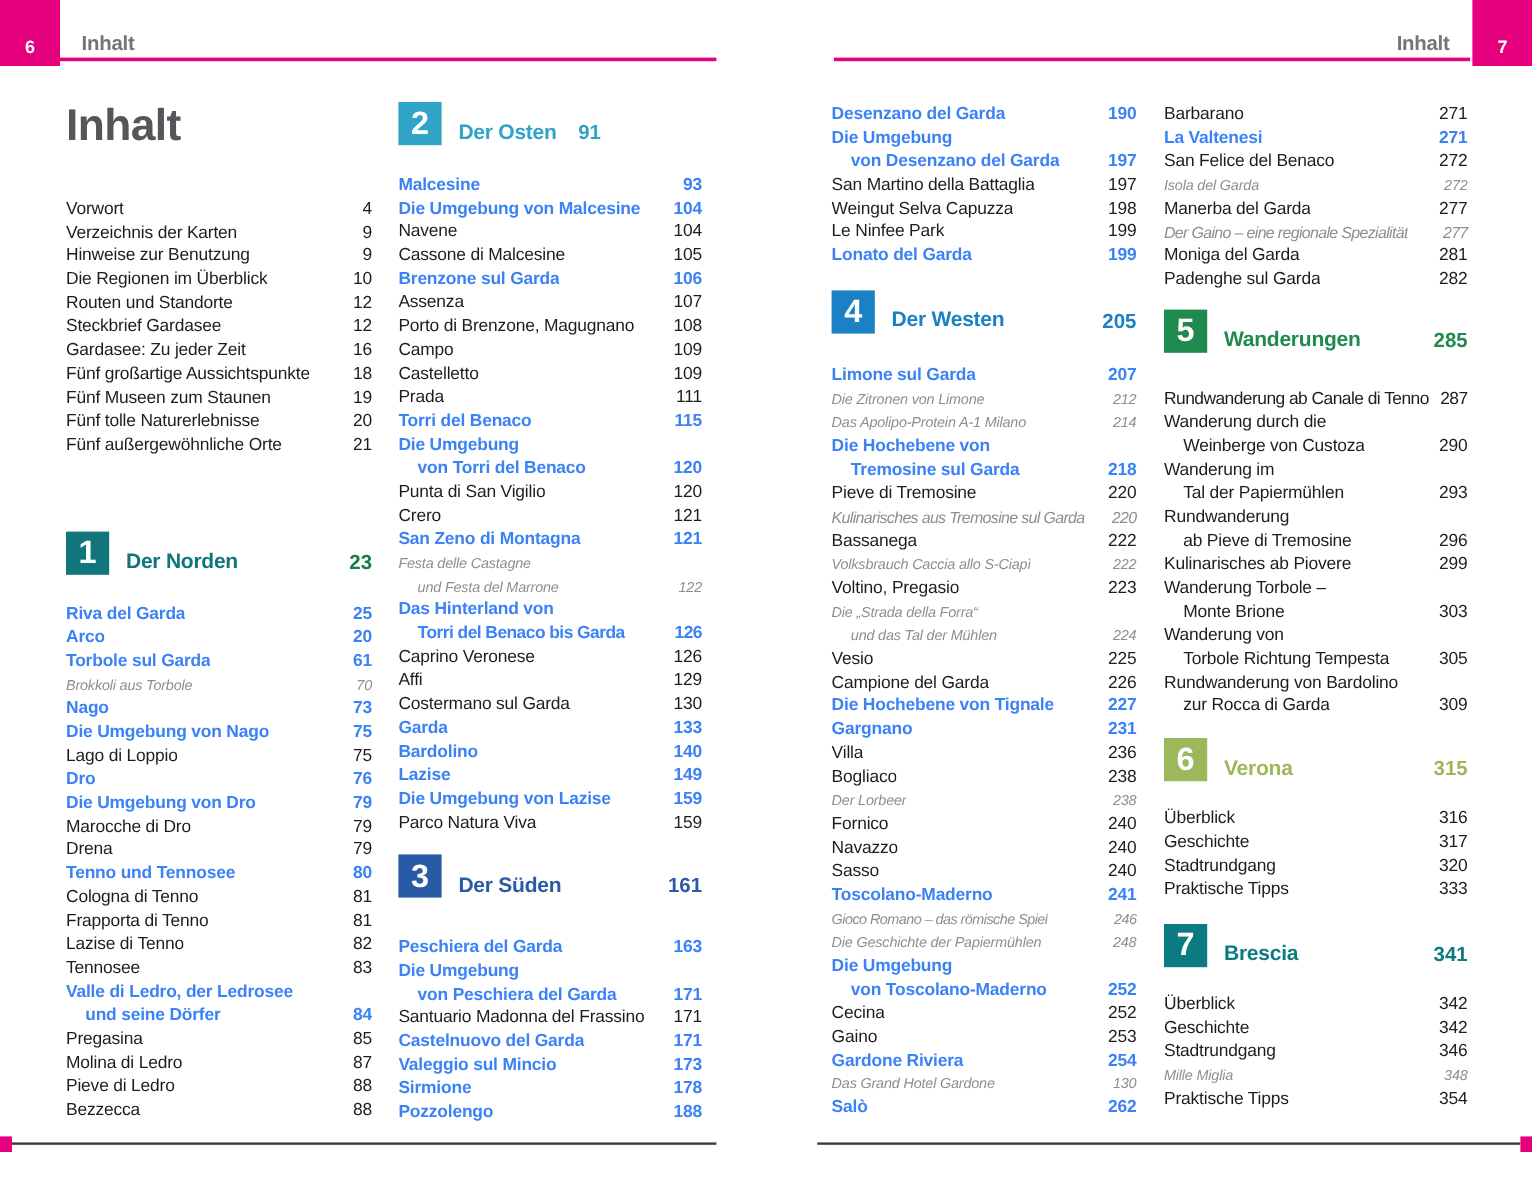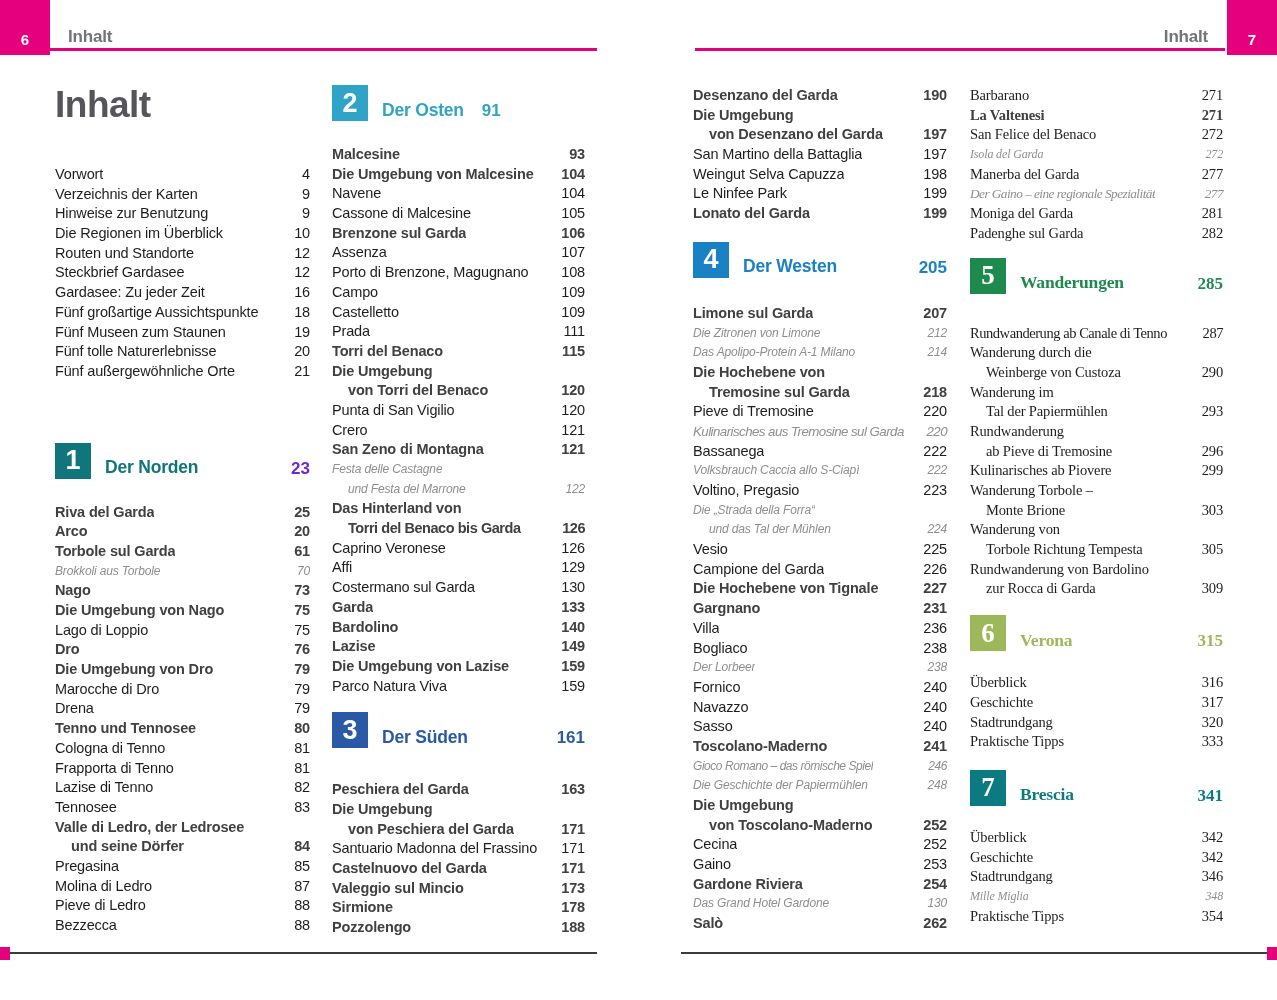--- a/index.html
+++ b/index.html
@@ -38,29 +38,29 @@
   .title{
     position:absolute;left:55px;top:82px;margin:0;
     font-size:37px;line-height:45px;font-weight:700;color:#55555a;
     letter-spacing:-0.5px;
   }
   
   .col{position:absolute;}
   #col1{left:55px;top:165px;width:255px;}
   #col2{left:332px;top:85px;width:253px;}
   #col3{left:693px;top:86px;width:254px;}
-  #col4{left:970px;top:86px;width:253px;font-family:Liberation Serif, serif;}
+  #col4{left:970px;top:86px;width:253px;}
   
   .row{
     display:flex;align-items:baseline;height:19.7px;line-height:19.7px;
     font-size:14.5px;letter-spacing:-0.15px;color:#1d1d1d;
   }
   .row .t{white-space:nowrap;min-width:0;overflow:hidden;flex:0 1 auto;}
   .row .p{margin-left:auto;padding-left:5px;flex:0 0 auto;}
-  .row.b{font-weight:700;color:#404040;text-align:right;}
+  .row.b{font-weight:700;color:#3b82f6;text-align:right;}
   .row.i{font-style:italic;color:#8e8e8e;font-size:12px;}
   .row.ind .t{padding-left:16px;}
   .row.ls{letter-spacing:-0.45px;}
   .row.tight{font-size:13.3px;letter-spacing:-0.55px;}
   
   .sec{display:flex;align-items:flex-end;height:36px;margin:15px 0 24px;}
   .secbox{
     width:36px;height:36px;flex:0 0 36px;
     display:flex;align-items:center;justify-content:center;
     color:#fff;font-size:27px;font-weight:700;
@@ -126,21 +126,21 @@
     <div class="row n">
       <span class="t">Fünf außergewöhnliche Orte</span>
       <span class="p">21</span>
     </div>
     <div class="gap" style="height: 46px;"></div>
     <div class="sec" style="margin-top: 15px; margin-bottom: 24px;">
       <span class="secbox" style="background: rgb(16, 118, 123);">
         <span>1</span>
       </span>
       <span class="seclbl" style="color: rgb(16, 118, 123);">Der Norden</span>
-      <span class="secpg" style="color: #6d28d9;">23</span>
+      <span class="secpg" style="color: #15803d;">23</span>
     </div>
     <div class="row b">
       <span class="t">Riva del Garda</span>
       <span class="p">25</span>
     </div>
     <div class="row b">
       <span class="t">Arco</span>
       <span class="p">20</span>
     </div>
     <div class="row b">

